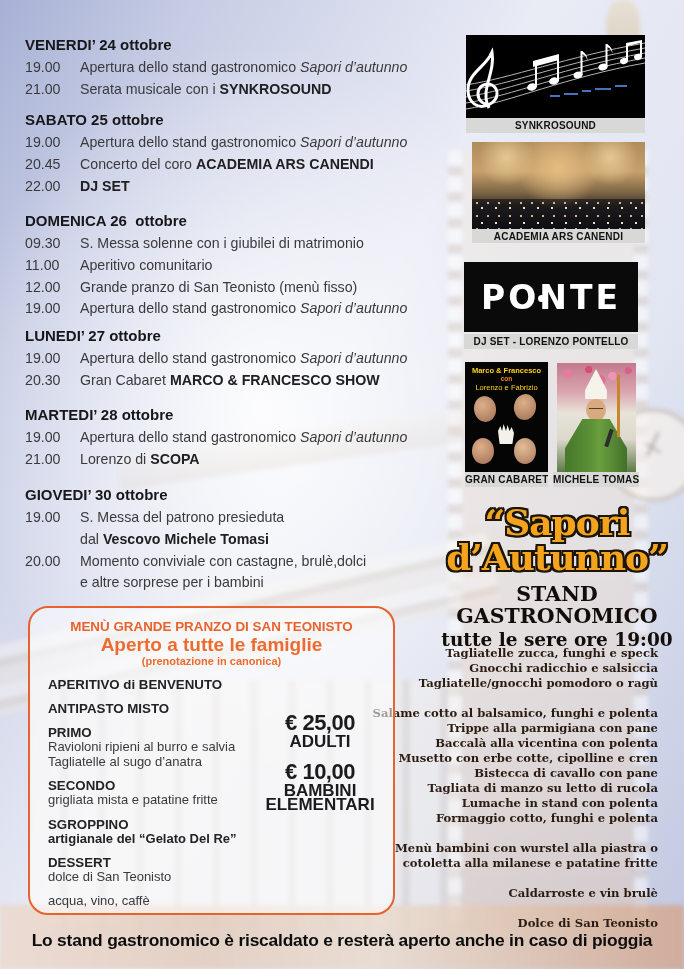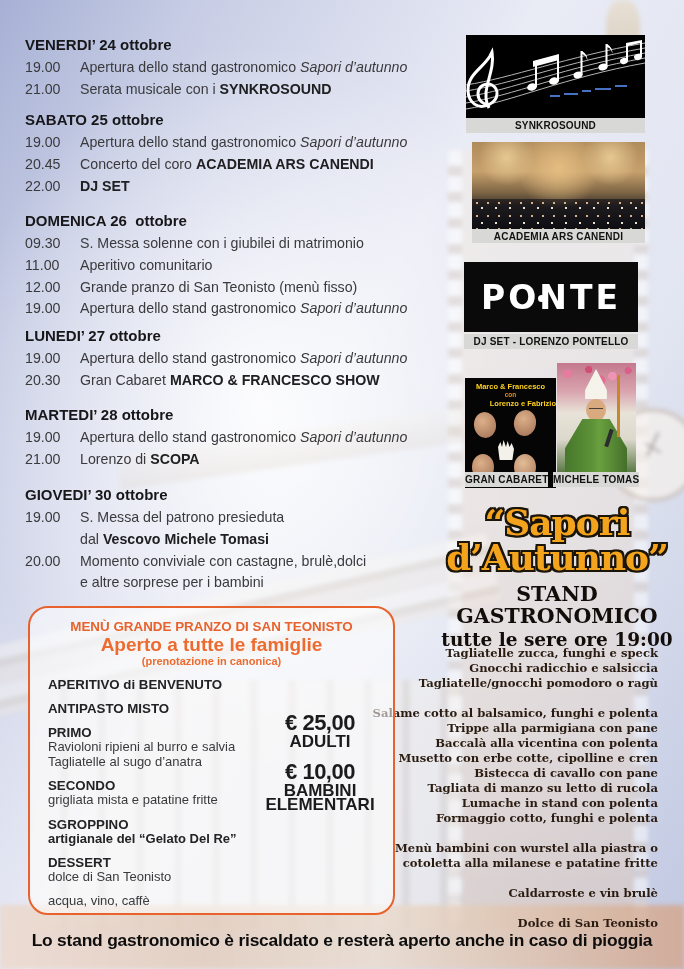--- a/index.html
+++ b/index.html
@@ -57,24 +57,24 @@
   .academia .people{position:absolute;left:0;bottom:0;width:100%;height:34%;
     background-image:radial-gradient(circle 2px at 5px 4px,#dab28a 60%,rgba(0,0,0,0) 65%),
                      radial-gradient(circle 1.6px at 10px 9px,#e6e2da 60%,rgba(0,0,0,0) 65%);
     background-size:11px 13px,14px 15px;background-color:rgba(10,10,14,.55);}
   .ponte{left:464px;top:262px;width:174px;height:70px;background:#0a0a0a;
     display:flex;align-items:center;justify-content:center;}
   .ponte-logo{position:relative;color:#fff;font-family:"DejaVu Sans",sans-serif;font-weight:800;
     font-size:33px;letter-spacing:3px;}
   .ponte-logo i{position:absolute;left:57px;top:17px;width:7px;height:7px;border-radius:50%;background:#fff;font-style:normal;}
   .cap-ponte{left:464px;top:334px;width:174px;height:15px;}
-  .cabaret{left:465px;top:378px;width:91px;height:110px;background:#050505;text-align:center;}
+  .cabaret{left:465px;top:362px;width:83px;height:110px;background:#050505;text-align:center;}
   .cab1{color:#ffd21e;font-size:7.5px;font-weight:700;line-height:9px;padding-top:4px;}
   .cab2{color:#f08a1e;font-size:6.5px;font-weight:700;line-height:8px;}
-  .cab3{color:#ffd21e;font-size:7.5px;font-weight:700;line-height:9px;text-align:right;}
+  .cab3{color:#ffd21e;font-size:7.5px;font-weight:400;line-height:9px;}
   .face{position:absolute;width:22px;height:26px;border-radius:50%;
     background:radial-gradient(circle at 40% 35%,#dcb08a,#a9785b 85%);}
   .f1{left:9px;top:34px;transform:rotate(-8deg);}
   .f2{left:49px;top:32px;transform:rotate(10deg);}
   .f3{left:7px;top:76px;}
   .f4{left:49px;top:76px;background:radial-gradient(circle at 40% 35%,#e3bd97,#b08062 85%);}
   .hand{position:absolute;left:33px;top:62px;width:16px;height:20px;background:#f4f1ea;
     border-radius:4px 4px 2px 2px;
     clip-path:polygon(0 35%,15% 10%,25% 35%,35% 0,50% 35%,60% 5%,72% 35%,85% 15%,100% 45%,90% 100%,10% 100%);}
   .cap-cabaret{left:465px;top:472px;width:83px;height:15px;}

